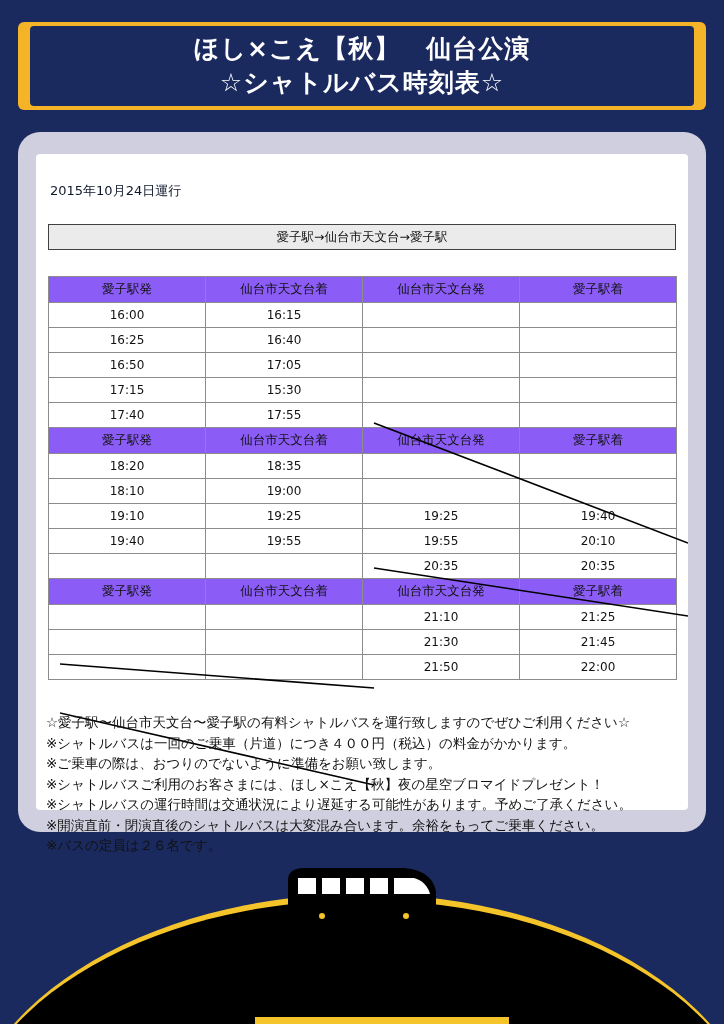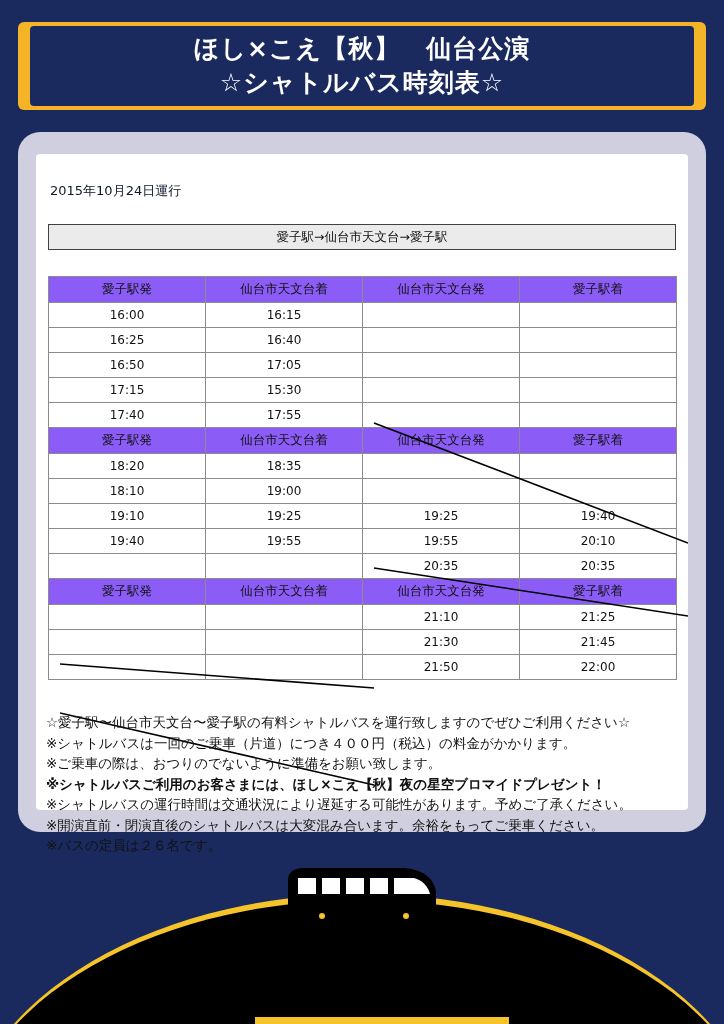--- a/index.html
+++ b/index.html
@@ -144,21 +144,21 @@
     width: 640px;
     color: #111;
     margin-top: 6px;
   }
   .notes div {
     font-size: 13.5px;
     line-height: 1.52;
     white-space: nowrap;
   }
   .notes div.bold {
-    font-weight: bold;
+    font-weight: normal;
   }
 
   
   .hill {
     position: absolute;
     left: -40px;
     bottom: -130px;
     width: 804px;
     height: 260px;
     background: #000000;

